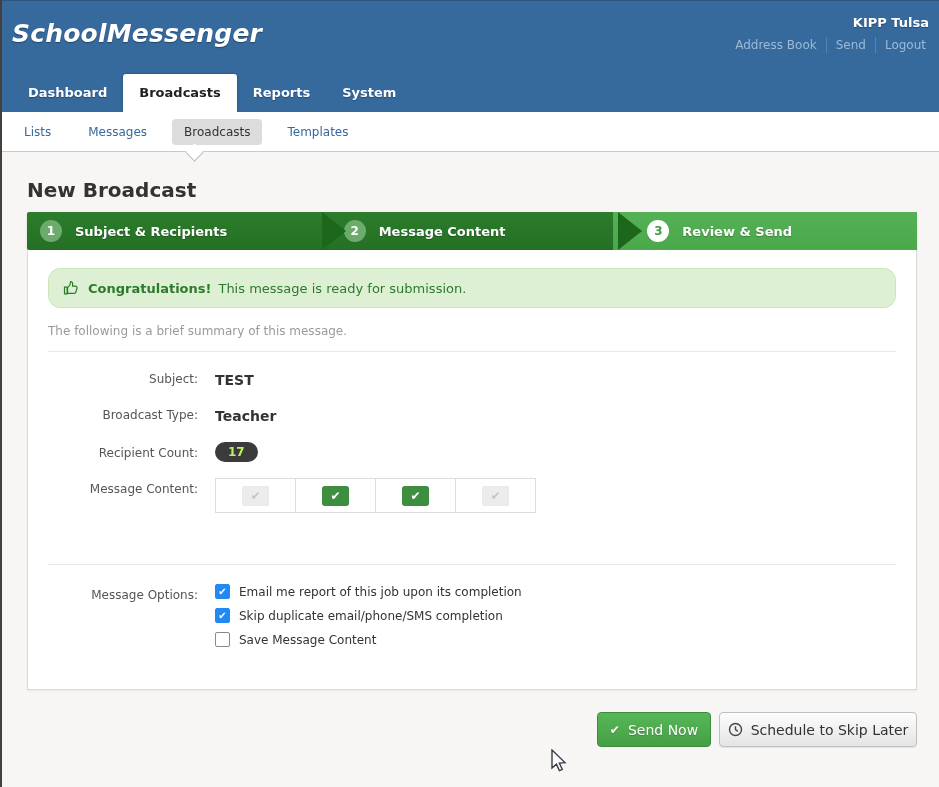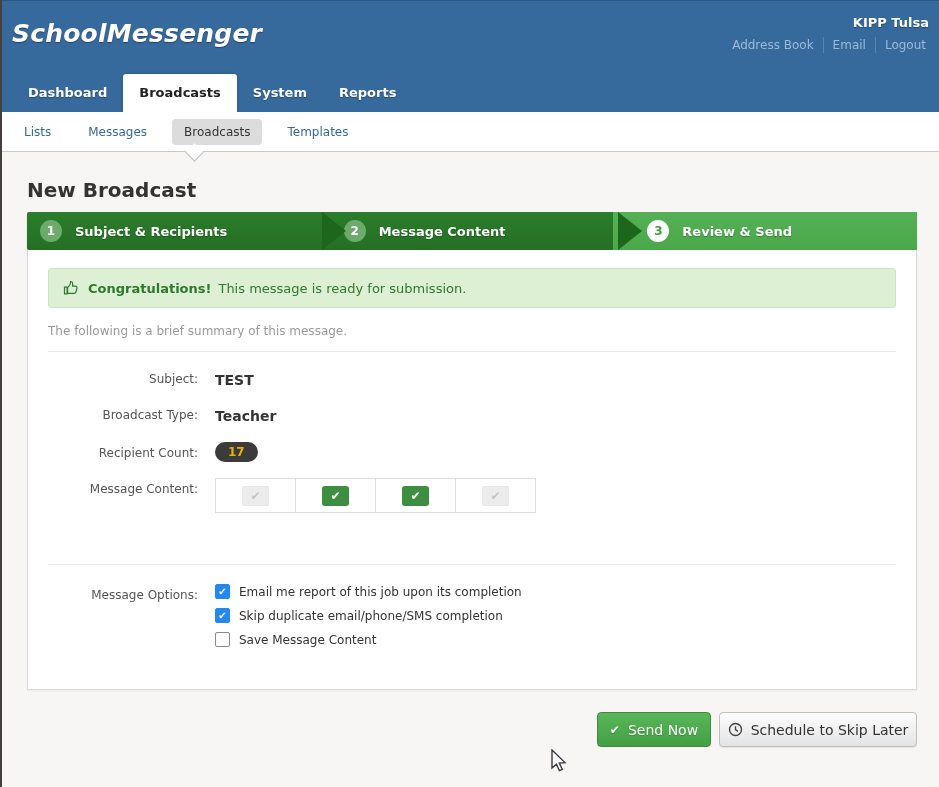--- a/index.html
+++ b/index.html
@@ -44,34 +44,34 @@
   .step:last-child{border-radius:0 2px 2px 0;}
   .num{width:22px;height:22px;border-radius:50%;display:flex;align-items:center;justify-content:center;font-size:12px;font-weight:bold;flex:0 0 22px;}
   .step.completed .num{background:#6dab6d;color:#fff;text-shadow:none;}
   .step.active .num{background:#fff;color:#3f9e3f;text-shadow:none;}
   .wiz-arrow{position:absolute;top:0;width:24px;height:38px;z-index:4;pointer-events:none;}
   .wiz-arrow.a1{left:calc(33.333% - 2px);}
   .wiz-arrow.a2{left:calc(66.666% - 2px);}
 
   
   .panel{position:absolute;left:27px;top:250px;width:890px;height:440px;background:#fff;border:1px solid #d9d9d9;border-top:none;box-shadow:0 1px 2px rgba(0,0,0,.05);}
-  .alert{position:absolute;left:20px;right:20px;top:18px;height:40px;background:var(--alertBg);border:1px solid #cbe6bd;border-radius:3px;display:flex;align-items:center;padding:0 14px;color:var(--alertText);font-size:13px;}
+  .alert{position:absolute;left:20px;right:20px;top:18px;height:40px;background:var(--alertBg);border:1px solid #cbe6bd;border-radius:12px;display:flex;align-items:center;padding:0 14px;color:var(--alertText);font-size:13px;}
   .alert .thumb{margin-right:9px;display:flex;}
   .alert .atitle{font-weight:bold;margin-right:7px;}
   .intro{position:absolute;left:20px;top:74px;font-size:12px;color:#9a9a9a;}
   .rule{position:absolute;left:20px;right:20px;border-top:1px solid #e9e9e9;}
   .r1{top:101px;} .r2{top:314px;}
 
   .frow{position:absolute;left:20px;right:20px;}
   .flabel{position:absolute;left:0;width:150px;text-align:right;font-size:12px;color:#555;}
   .fvalue{position:absolute;left:167px;font-size:14px;font-weight:bold;color:#333;}
   .row-subject{top:122px;} .row-type{top:158px;} .row-count{top:192px;}
   .row-content{top:228px;} .row-options{top:334px;}
   .row-count .flabel,.row-content .flabel,.row-options .flabel{top:4px;}
-  .badge{display:inline-block;background:var(--badgeDark);color:#eab308;font-size:12px;font-weight:bold;padding:3px 13px;border-radius:12px;}
+  .badge{display:inline-block;background:var(--badgeDark);color:#bef264;font-size:12px;font-weight:bold;padding:3px 13px;border-radius:12px;}
 
   table.ctable{position:absolute;left:167px;top:0;border-collapse:collapse;}
   .ctable th{width:80px;height:30px;border:1px solid #ddd;font-size:13px;font-weight:bold;color:#333;background:#fff;text-align:center;}
   .ctable td{width:80px;height:34px;border:1px solid #ddd;text-align:center;vertical-align:middle;}
   .cbadge{display:inline-flex;width:27px;height:20px;border-radius:3px;background:#ececec;align-items:center;justify-content:center;box-shadow:inset 0 0 1px rgba(0,0,0,.15);}
   .cbadge::after{content:"✔";font-size:12px;color:#c5c5c5;}
   .cbadge.checked{background:#3e8e41;}
   .cbadge.checked::after{color:#fff;}
 
   .opt{position:absolute;left:167px;display:flex;align-items:center;cursor:pointer;}
@@ -92,28 +92,28 @@
 </head>
 <body>
 
 <div class="left-edge"></div>
 
 <div class="header">
   <div class="logo">SchoolMessenger</div>
   <div class="account">KIPP Tulsa</div>
   <div class="hlinks">
     <span class="hlink">Address Book</span>
-    <span class="hlink">Email</span>
+    <span class="hlink">Send</span>
     <span class="hlink">Logout</span>
   </div>
   <div class="tabs">
     <div class="tab">Dashboard</div>
     <div class="tab active">Broadcasts</div>
+    <div class="tab">Reports</div>
     <div class="tab">System</div>
-    <div class="tab">Reports</div>
   </div>
 </div>
 
 <div class="subnav">
   <div class="subnav-inner">
     <span class="snav-item">Lists</span>
     <span class="snav-item">Messages</span>
     <span class="snav-item selected">Broadcasts</span>
     <span class="snav-item">Templates</span>
   </div>

